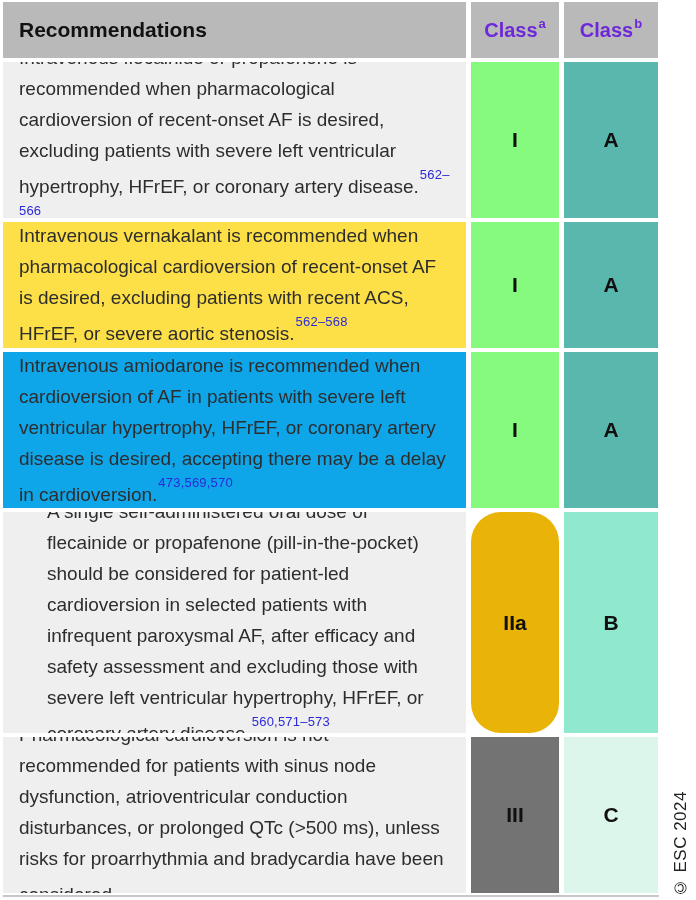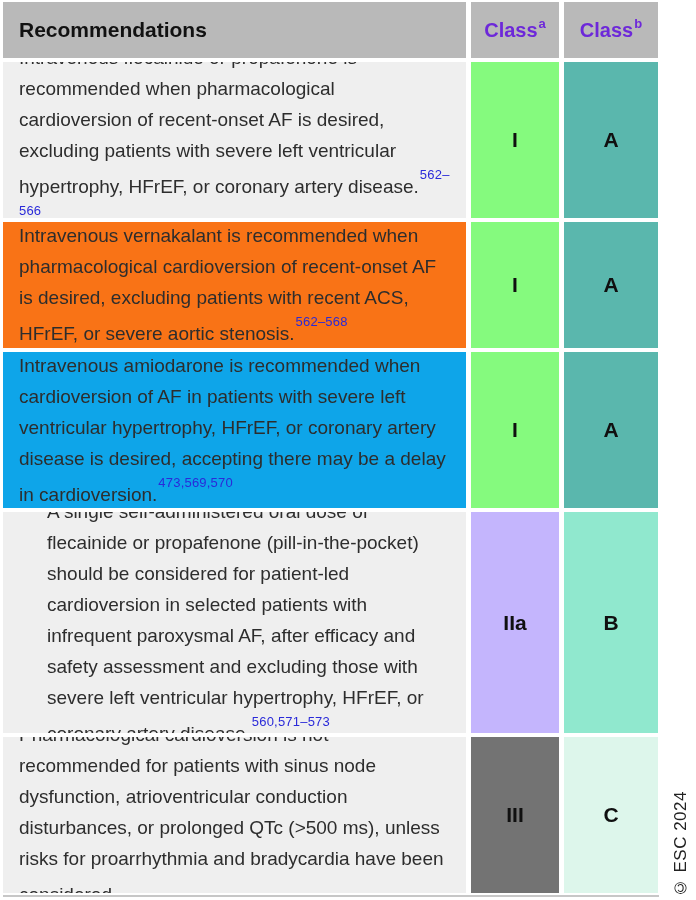--- a/index.html
+++ b/index.html
@@ -119,21 +119,21 @@
     <div class="cell rec-cell" style="background: rgb(239, 239, 239);">
       <p class="rec-text"><span>Intravenous flecainide or propafenone is recommended when pharmacological cardioversion of recent-onset AF is desired, excluding patients with severe left ventricular hypertrophy, HFrEF, or coronary artery disease.</span><sup class="cite">562–566</sup></p>
     </div>
     <div class="cell badge-cell" style="background: rgb(133, 250, 126);">
       <span>I</span>
     </div>
     <div class="cell badge-cell" style="background: rgb(90, 183, 173);">
       <span>A</span>
     </div>
 
-    <div class="cell rec-cell" style="background: #f97316;">
+    <div class="cell rec-cell" style="background: #fde047;">
       <p class="rec-text"><span>Intravenous vernakalant is recommended when pharmacological cardioversion of recent-onset AF is desired, excluding patients with recent ACS, HFrEF, or severe aortic stenosis.</span><sup class="cite">562–568</sup></p>
     </div>
     <div class="cell badge-cell" style="background: rgb(133, 250, 126);">
       <span>I</span>
     </div>
     <div class="cell badge-cell" style="background: rgb(90, 183, 173);">
       <span>A</span>
     </div>
 
     <div class="cell rec-cell" style="background: #0ea5e9;">
@@ -142,21 +142,21 @@
     <div class="cell badge-cell" style="background: rgb(133, 250, 126);">
       <span>I</span>
     </div>
     <div class="cell badge-cell" style="background: rgb(90, 183, 173);">
       <span>A</span>
     </div>
 
     <div class="cell rec-cell" style="background: rgb(239, 239, 239); padding-left: 44px;">
       <p class="rec-text"><span>A single self-administered oral dose of flecainide or propafenone (pill-in-the-pocket) should be considered for patient-led cardioversion in selected patients with infrequent paroxysmal AF, after efficacy and safety assessment and excluding those with severe left ventricular hypertrophy, HFrEF, or coronary artery disease.</span><sup class="cite">560,571–573</sup></p>
     </div>
-    <div class="cell badge-cell" style="background: #c4b5fd;">
+    <div class="cell badge-cell" style="background: #eab308; border-radius: 30px;">
       <span>IIa</span>
     </div>
     <div class="cell badge-cell" style="background: rgb(144, 232, 206);">
       <span>B</span>
     </div>
 
     <div class="cell rec-cell" style="background: rgb(239, 239, 239);">
       <p class="rec-text"><span>Pharmacological cardioversion is not recommended for patients with sinus node dysfunction, atrioventricular conduction disturbances, or prolonged QTc (&gt;500 ms), unless risks for proarrhythmia and bradycardia have been considered.</span><sup class="cite"></sup></p>
     </div>
     <div class="cell badge-cell" style="background: #737373;">

